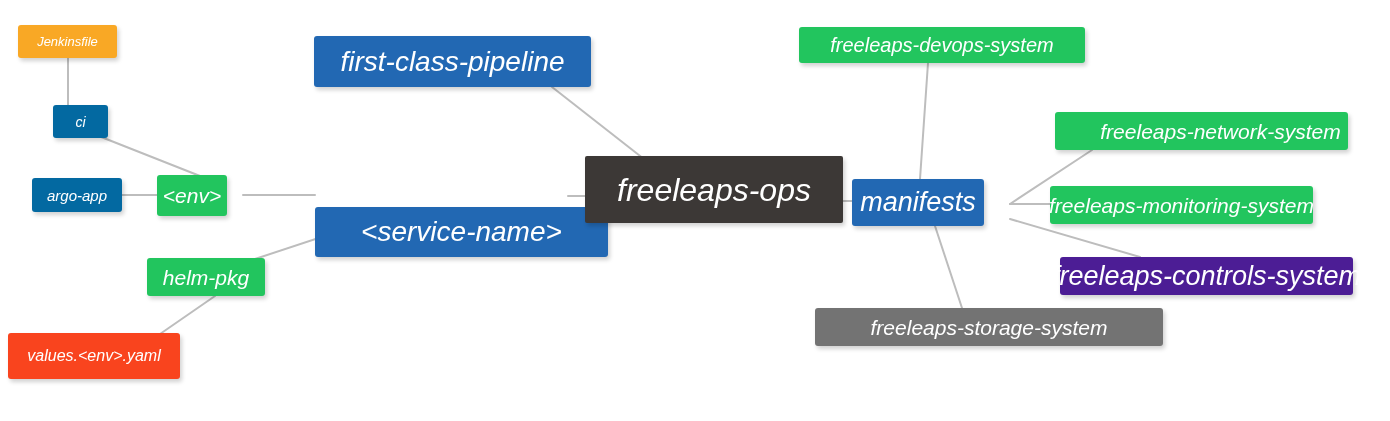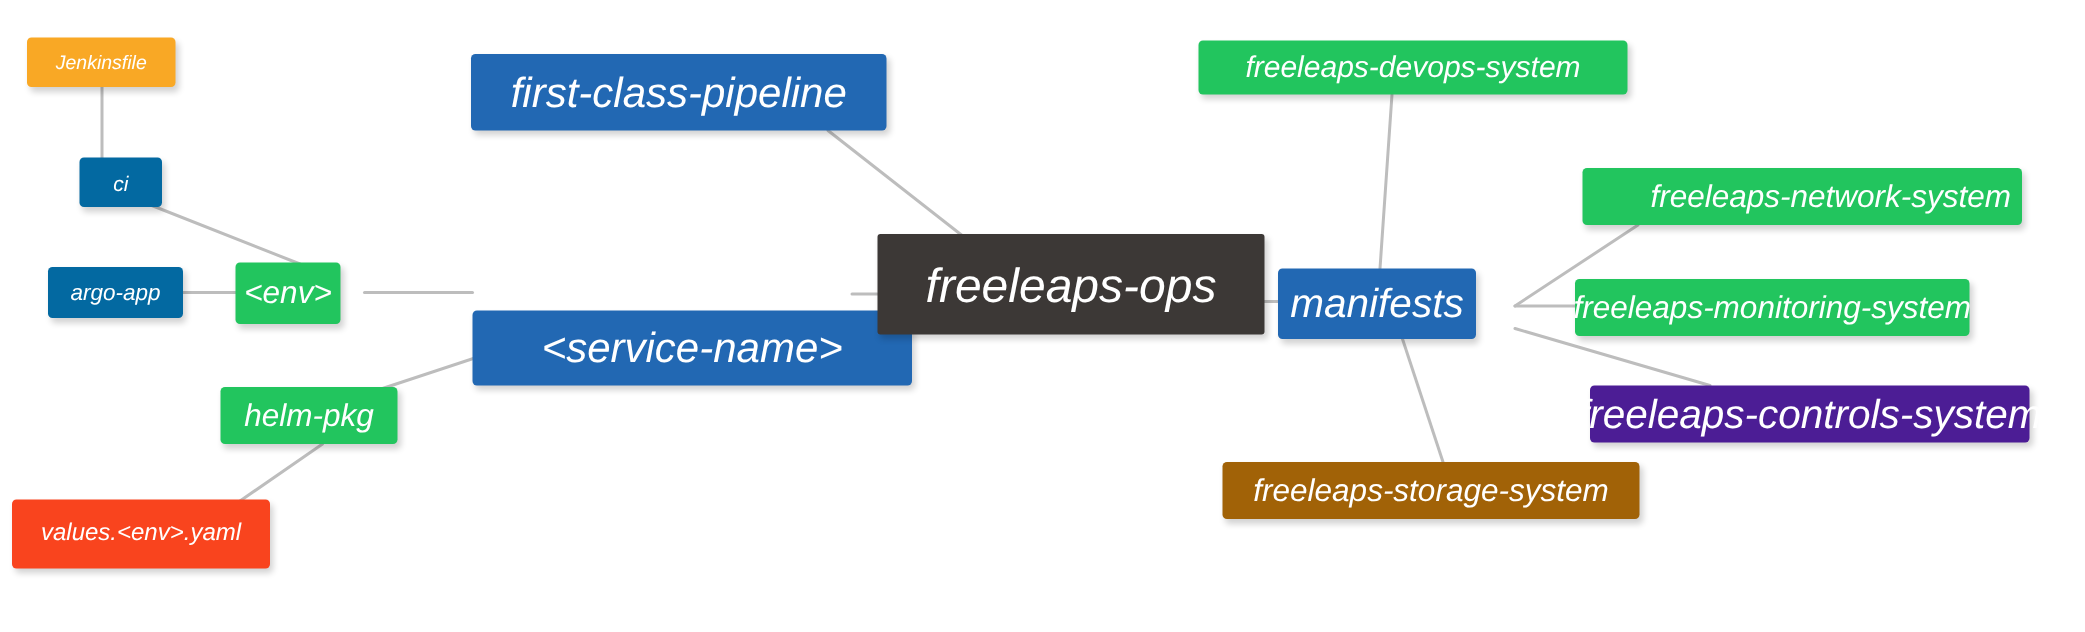--- a/index.html
+++ b/index.html
@@ -75,16 +75,16 @@
       <div class="node" style="left: 147px; top: 258px; width: 118px; height: 38px; background: rgb(34, 197, 94); font-size: 21px;">helm-pkg</div>
       <div class="node" style="left: 8px; top: 333px; width: 172px; height: 46px; background: rgb(249, 68, 30); font-size: 16px;">values.&lt;env&gt;.yaml</div>
       <div class="node" style="left: 314px; top: 36px; width: 277px; height: 51px; background: rgb(34, 104, 179); font-size: 28px;">first-class-pipeline</div>
       <div class="node" style="left: 315px; top: 171px; width: 293px; height: 50px; background: rgb(34, 104, 179); font-size: 28px; margin-top: 36px;">&lt;service-name&gt;</div>
       <div class="node root" style="left: 585px; top: 156px; width: 258px; height: 67px; background: rgb(60, 56, 54); font-size: 32px;">freeleaps-ops</div>
       <div class="node" style="left: 852px; top: 179px; width: 132px; height: 47px; background: rgb(34, 104, 179); font-size: 27px;">manifests</div>
       <div class="node" style="left: 799px; top: 27px; width: 286px; height: 36px; background: rgb(34, 197, 94); font-size: 20px;">freeleaps-devops-system</div>
       <div class="node" style="left: 1055px; top: 112px; width: 293px; height: 38px; background: rgb(34, 197, 94); font-size: 21px; padding-left: 38px;">freeleaps-network-system</div>
       <div class="node" style="left: 1050px; top: 186px; width: 263px; height: 38px; background: rgb(34, 197, 94); font-size: 21px;">freeleaps-monitoring-system</div>
       <div class="node" style="left: 1060px; top: 257px; width: 293px; height: 38px; background: #4c1d95; font-size: 27px;">freeleaps-controls-system</div>
-      <div class="node" style="left: 815px; top: 308px; width: 278px; height: 38px; background: #a16207; font-size: 21px;">freeleaps-storage-system</div>
+      <div class="node" style="left: 815px; top: 308px; width: 348px; height: 38px; background: #737373; font-size: 21px;">freeleaps-storage-system</div>
     </div>
 
 </div>
 
 </body></html>

